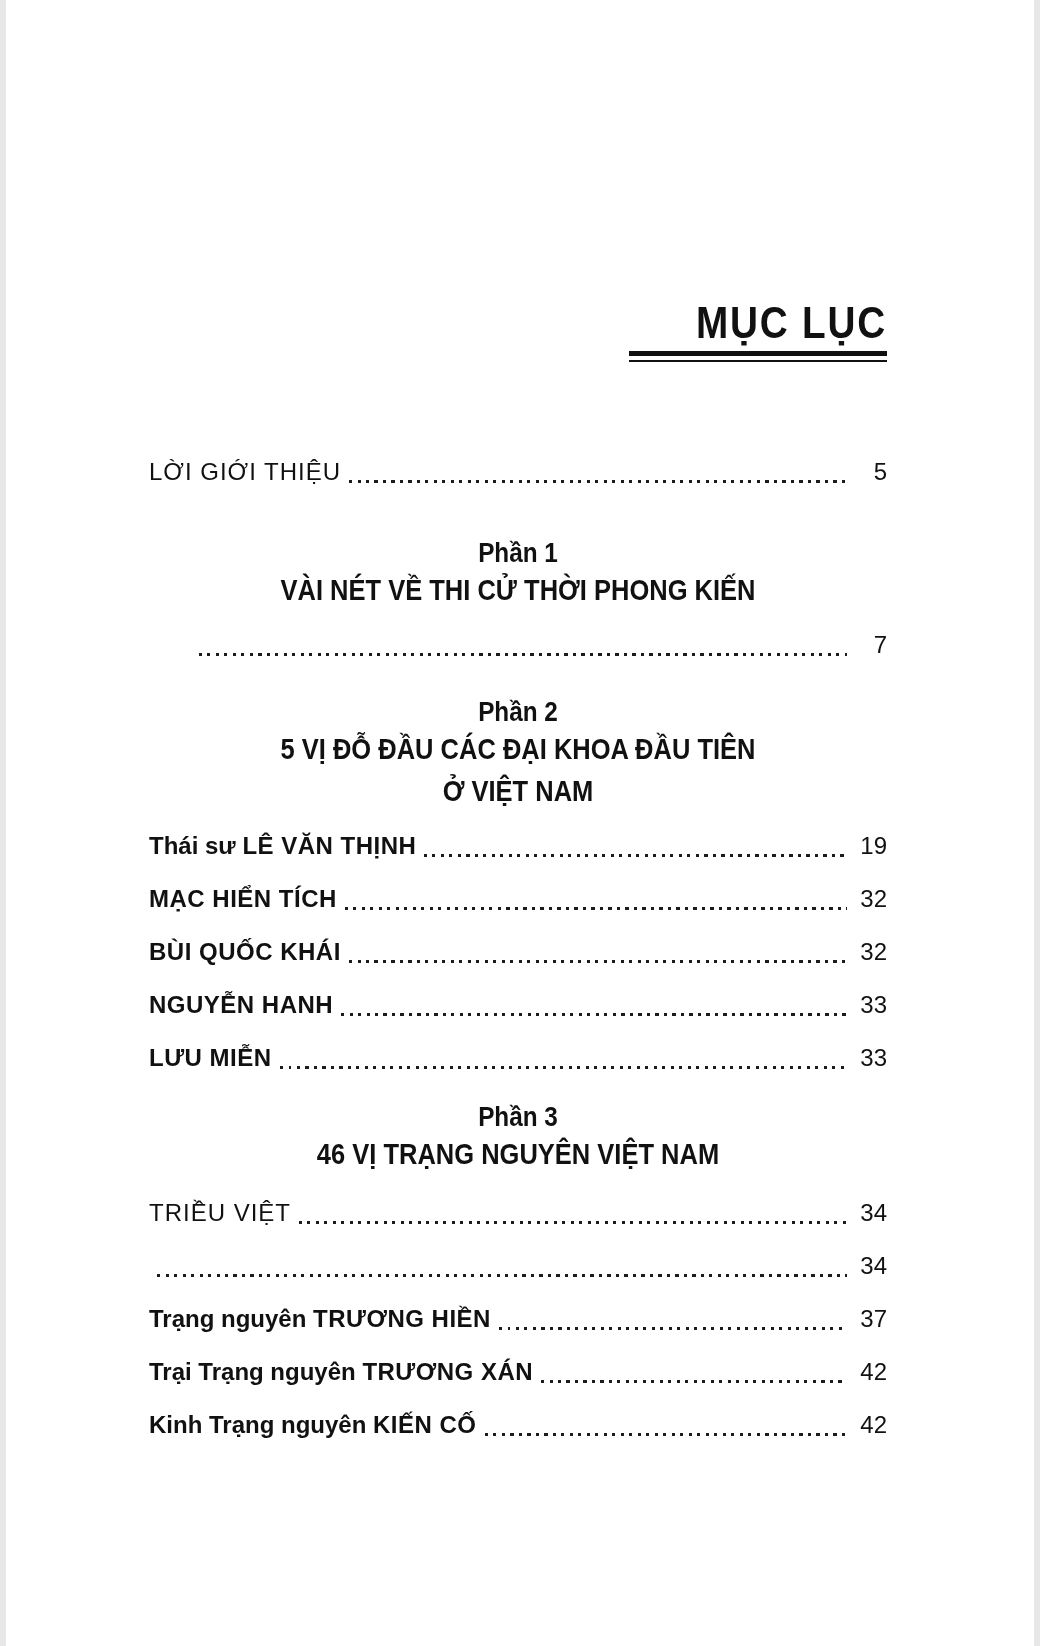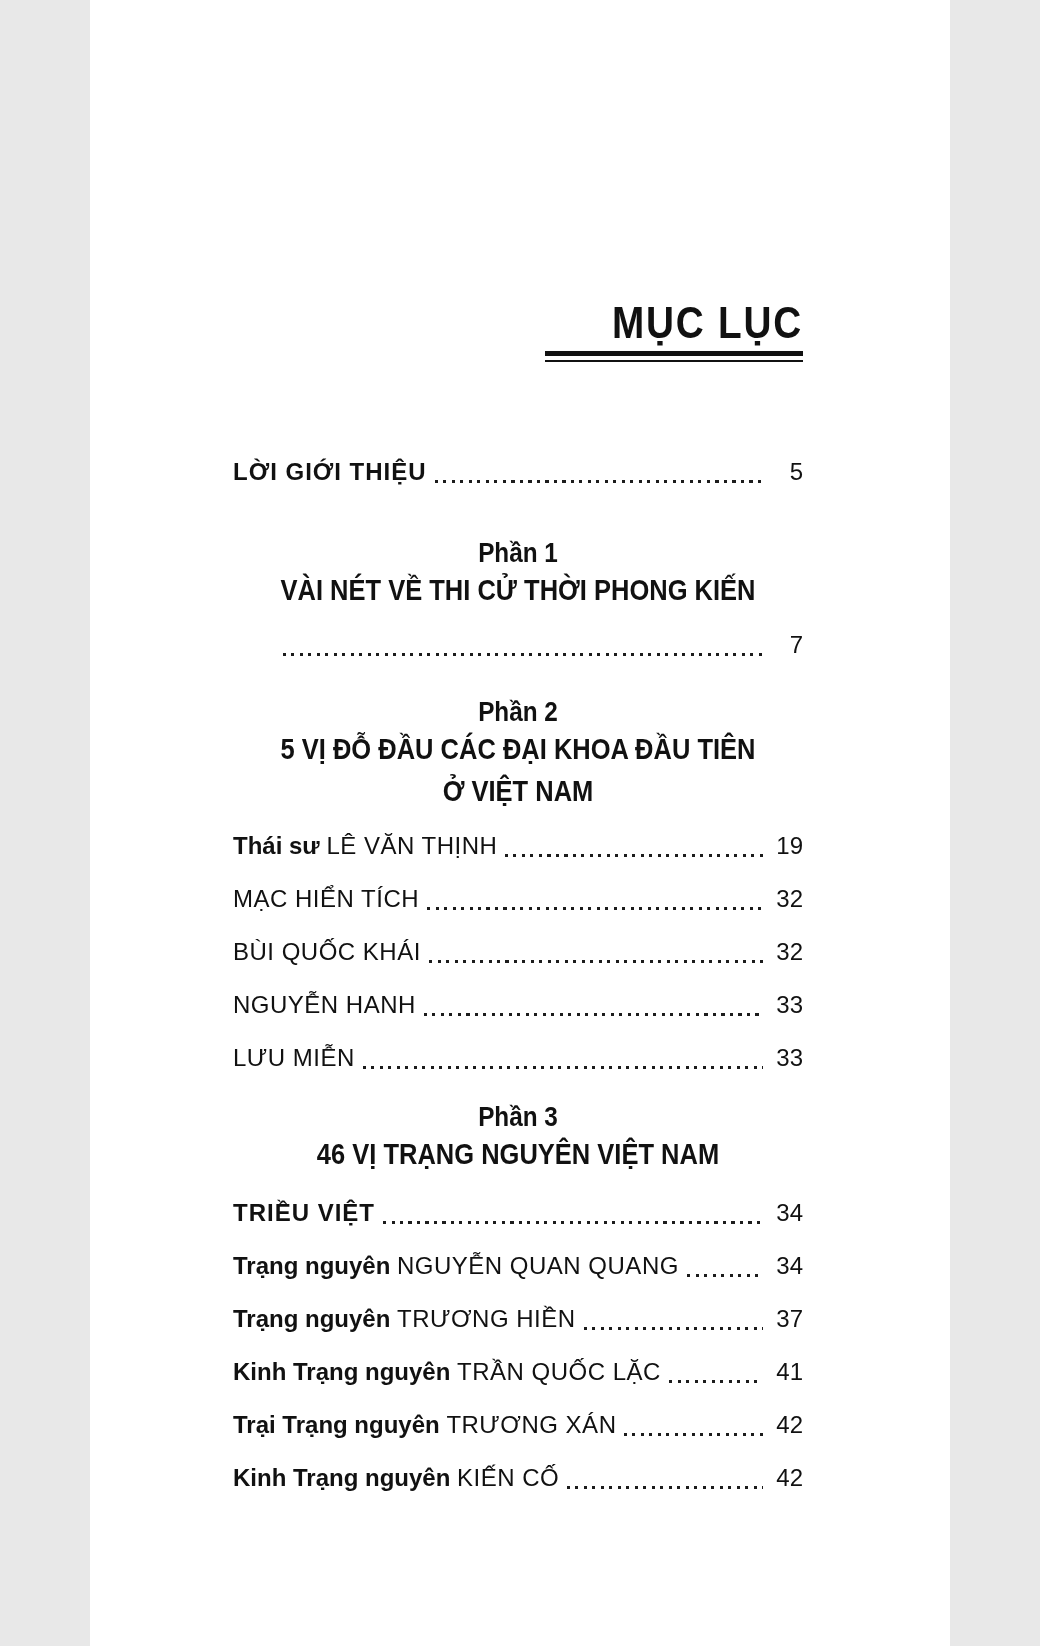--- a/index.html
+++ b/index.html
@@ -1,17 +1,17 @@
 <!DOCTYPE html>
 <html><head>
 <meta charset="utf-8">
 <style>
   html,body { margin:0; padding:0; background:#e8e8e8; }
   .sheet {
-    position:relative; width:860px; height:1646px; margin:0 auto;
+    position:relative; width:1028px; height:1646px; margin:0 auto;
     background:#ffffff; color:#111; overflow:hidden;
     font-family:"Liberation Sans", sans-serif;
   }
   .content { margin:0 147px 0 143px; }
 
   
   .title-wrap { display:flex; flex-direction:column; align-items:flex-end; padding-top:300px; }
   .page-title {
     margin:0; font-size:44px; line-height:46px; font-weight:700;
     letter-spacing:2px; transform:scaleX(.88); transform-origin:right center;
@@ -35,22 +35,22 @@
   .s1 .part-label { margin-top:34px; }
   .s2 .part-label { margin-top:26px; }
   .s0 .entries { margin-top:16px; }
   .s1 .entries { margin-top:9px; }
   .s2 .entries { margin-top:21px; }
 
   
   .entry { display:flex; align-items:flex-end; margin-top:17px; }
   .entry-label { white-space:nowrap; font-size:24px; line-height:36px; }
   .entry .prefix { font-weight:700; }
-  .entry .name { font-weight:400; letter-spacing:.5px; }
-  .entry.bold .entry-label, .entry.bold .name { font-weight:700; letter-spacing:1px; }
+  .entry .name { font-weight:700; letter-spacing:.5px; }
+  .entry.bold .entry-label, .entry.bold .name { font-weight:400; letter-spacing:1px; }
   .entry .leader {
     flex:1 1 auto; height:3px; align-self:flex-end; margin:0 8px 7px 8px;
     background-image:repeating-linear-gradient(to right,#1c1c1c 0 3px,transparent 3px 8.5px);
   }
   .entry .pagenum { font-size:24px; line-height:36px; min-width:32px; text-align:right; }
   .entry.no-label { padding-left:42px; }
   .intro-entry { margin-top:92px; }
 </style>
 </head>
 <body>
@@ -114,33 +114,27 @@
         <div class="section s2">
           <div class="part-label">Phần 3</div>
           <div class="section-title">46 VỊ TRẠNG NGUYÊN VIỆT NAM</div>
           <div class="entries">
             <div class="entry bold">
               <span class="entry-label"><span class="prefix"></span><span class="name">TRIỀU VIỆT</span></span>
               <span class="leader"></span>
               <span class="pagenum">34</span>
             </div>
             <div class="entry">
-              <span class="entry-label"><span class="prefix">Trạng nguyên </span><span class="name">NGUYỄN QUAN QUANG</span></span>
               <span class="leader"></span>
               <span class="pagenum">34</span>
             </div>
             <div class="entry">
               <span class="entry-label"><span class="prefix">Trạng nguyên </span><span class="name">TRƯƠNG HIỀN</span></span>
               <span class="leader"></span>
               <span class="pagenum">37</span>
-            </div>
-            <div class="entry">
-              <span class="entry-label"><span class="prefix">Kinh Trạng nguyên </span><span class="name">TRẦN QUỐC LẶC</span></span>
-              <span class="leader"></span>
-              <span class="pagenum">41</span>
             </div>
             <div class="entry">
               <span class="entry-label"><span class="prefix">Trại Trạng nguyên </span><span class="name">TRƯƠNG XÁN</span></span>
               <span class="leader"></span>
               <span class="pagenum">42</span>
             </div>
             <div class="entry">
               <span class="entry-label"><span class="prefix">Kinh Trạng nguyên </span><span class="name">KIẾN CỐ</span></span>
               <span class="leader"></span>
               <span class="pagenum">42</span>

